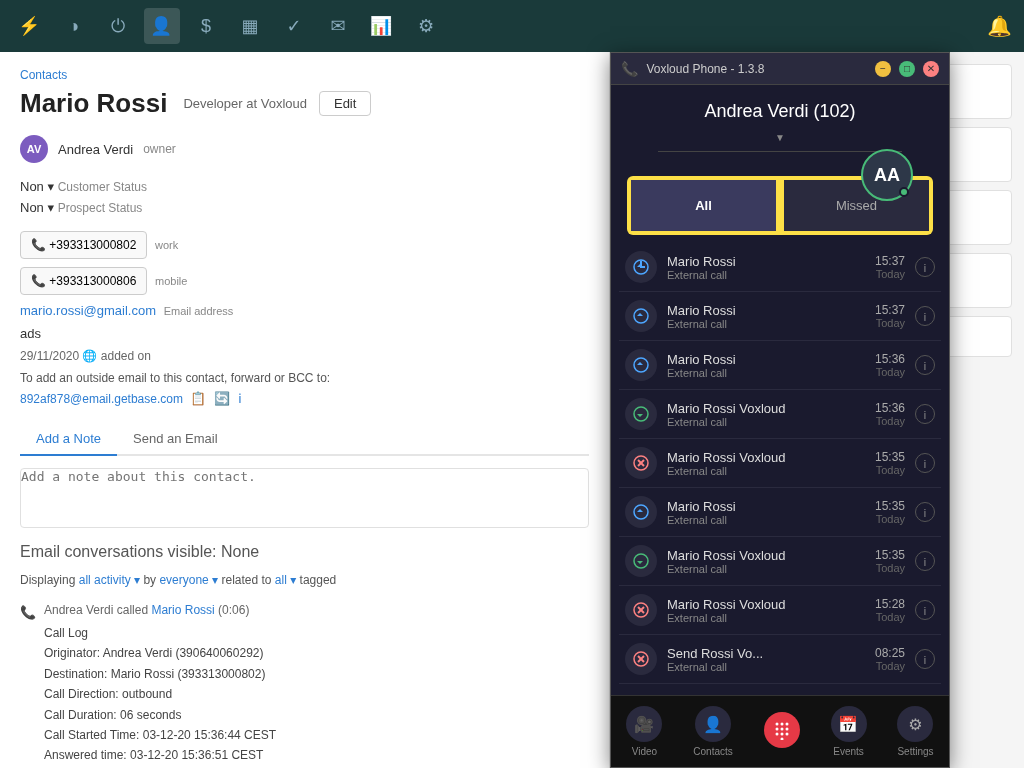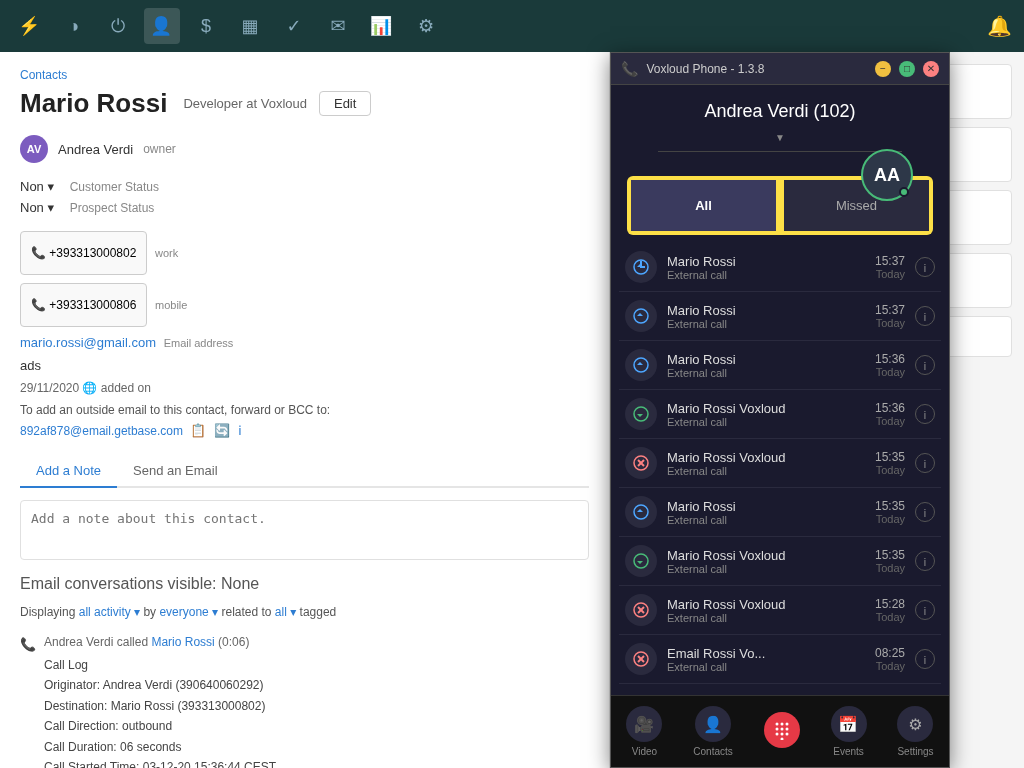--- a/index.html
+++ b/index.html
@@ -85,32 +85,32 @@
       font-size: 11px; font-weight: bold;
     }
     .owner-name { font-weight: 500; }
     .owner-role { color: #888; font-size: 12px; }
 
     .status-row {
       margin-bottom: 6px;
       font-size: 13px;
       color: #333;
     }
-    .status-row span.label { color: #888; margin-left: 12px; font-size: 12px; }
+    .status-row span.label { color: #888; margin-left: 0; font-size: 12px; }
     .status-dropdown { color: #333; cursor: pointer; }
 
     .contact-details { margin: 16px 0; }
     .detail-item {
       margin-bottom: 8px;
       font-size: 13px;
     }
     .detail-item .phone-btn {
       border: 1px solid #ccc;
       background: #f9f9f9;
-      padding: 14px 10px;
+      padding: 6px 10px;
       border-radius: 4px;
       font-size: 12px;
       cursor: pointer;
     }
     .detail-label { color: #888; font-size: 11px; margin-left: 4px; }
     .email-link { color: #2d7dd2; text-decoration: none; }
     .ads-tag { font-size: 13px; color: #333; }
     .date-added { font-size: 12px; color: #666; margin: 8px 0; }
     .bcc-info { font-size: 12px; color: #555; margin-bottom: 4px; }
     .bcc-email { color: #2d7dd2; font-size: 12px; }
@@ -132,21 +132,20 @@
     .activity-tab.active {
       color: #2d7dd2;
       border-bottom-color: #2d7dd2;
       font-weight: 500;
     }
 
     .note-textarea {
       width: 100%;
       border: 1px solid #e0e0e0;
       border-radius: 4px;
-      padding: 10px;
       font-size: 13px;
       color: #999;
       resize: none;
       height: 60px;
       margin-bottom: 12px;
     }
 
     .filter-row {
       font-size: 16px;
       color: #555;
@@ -676,21 +675,21 @@
 
       <div class="call-item">
         <div class="call-icon-wrap">
           <svg width="18" height="18" viewBox="0 0 18 18">
               <circle cx="9" cy="9" r="7" stroke="#fc8181" stroke-width="1.5" fill="none"></circle>
               <line x1="6" y1="6" x2="12" y2="12" stroke="#fc8181" stroke-width="2"></line>
               <line x1="12" y1="6" x2="6" y2="12" stroke="#fc8181" stroke-width="2"></line>
             </svg>
         </div>
         <div class="call-details">
-          <div class="call-name">Email Rossi Vo...</div>
+          <div class="call-name">Send Rossi Vo...</div>
           <div class="call-type">External call</div>
         </div>
         <div class="call-time-area">
           <div class="call-time">08:25</div>
           <div class="call-date">Today</div>
         </div>
         <div class="call-info-btn">ℹ</div>
       </div>
 
     </div>

